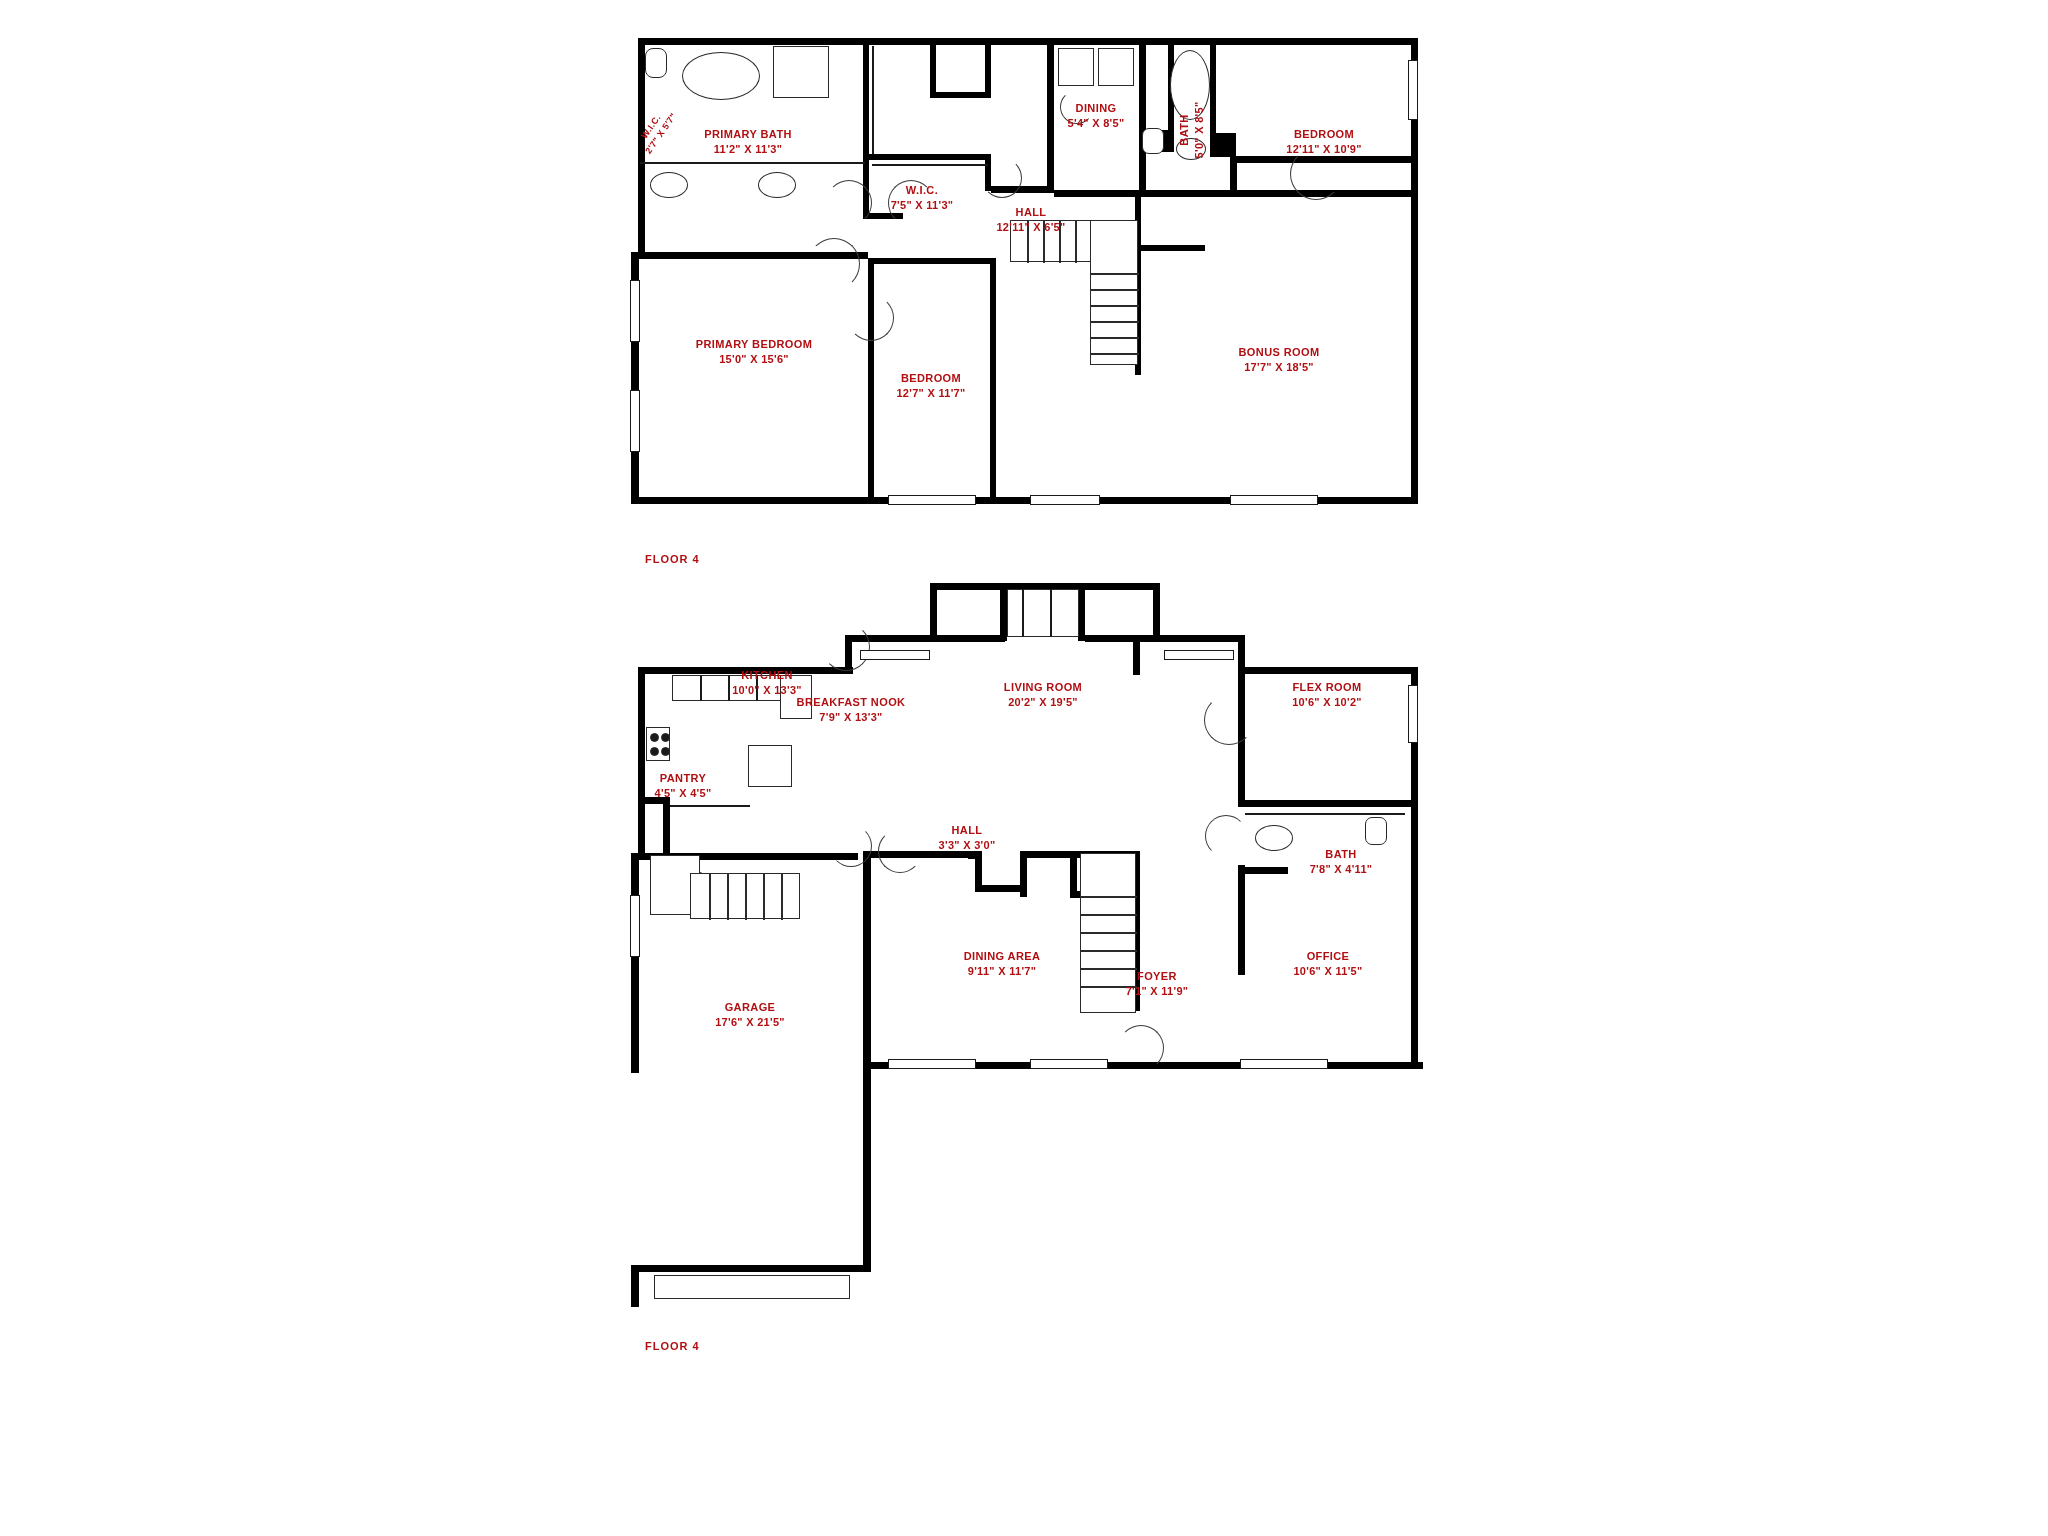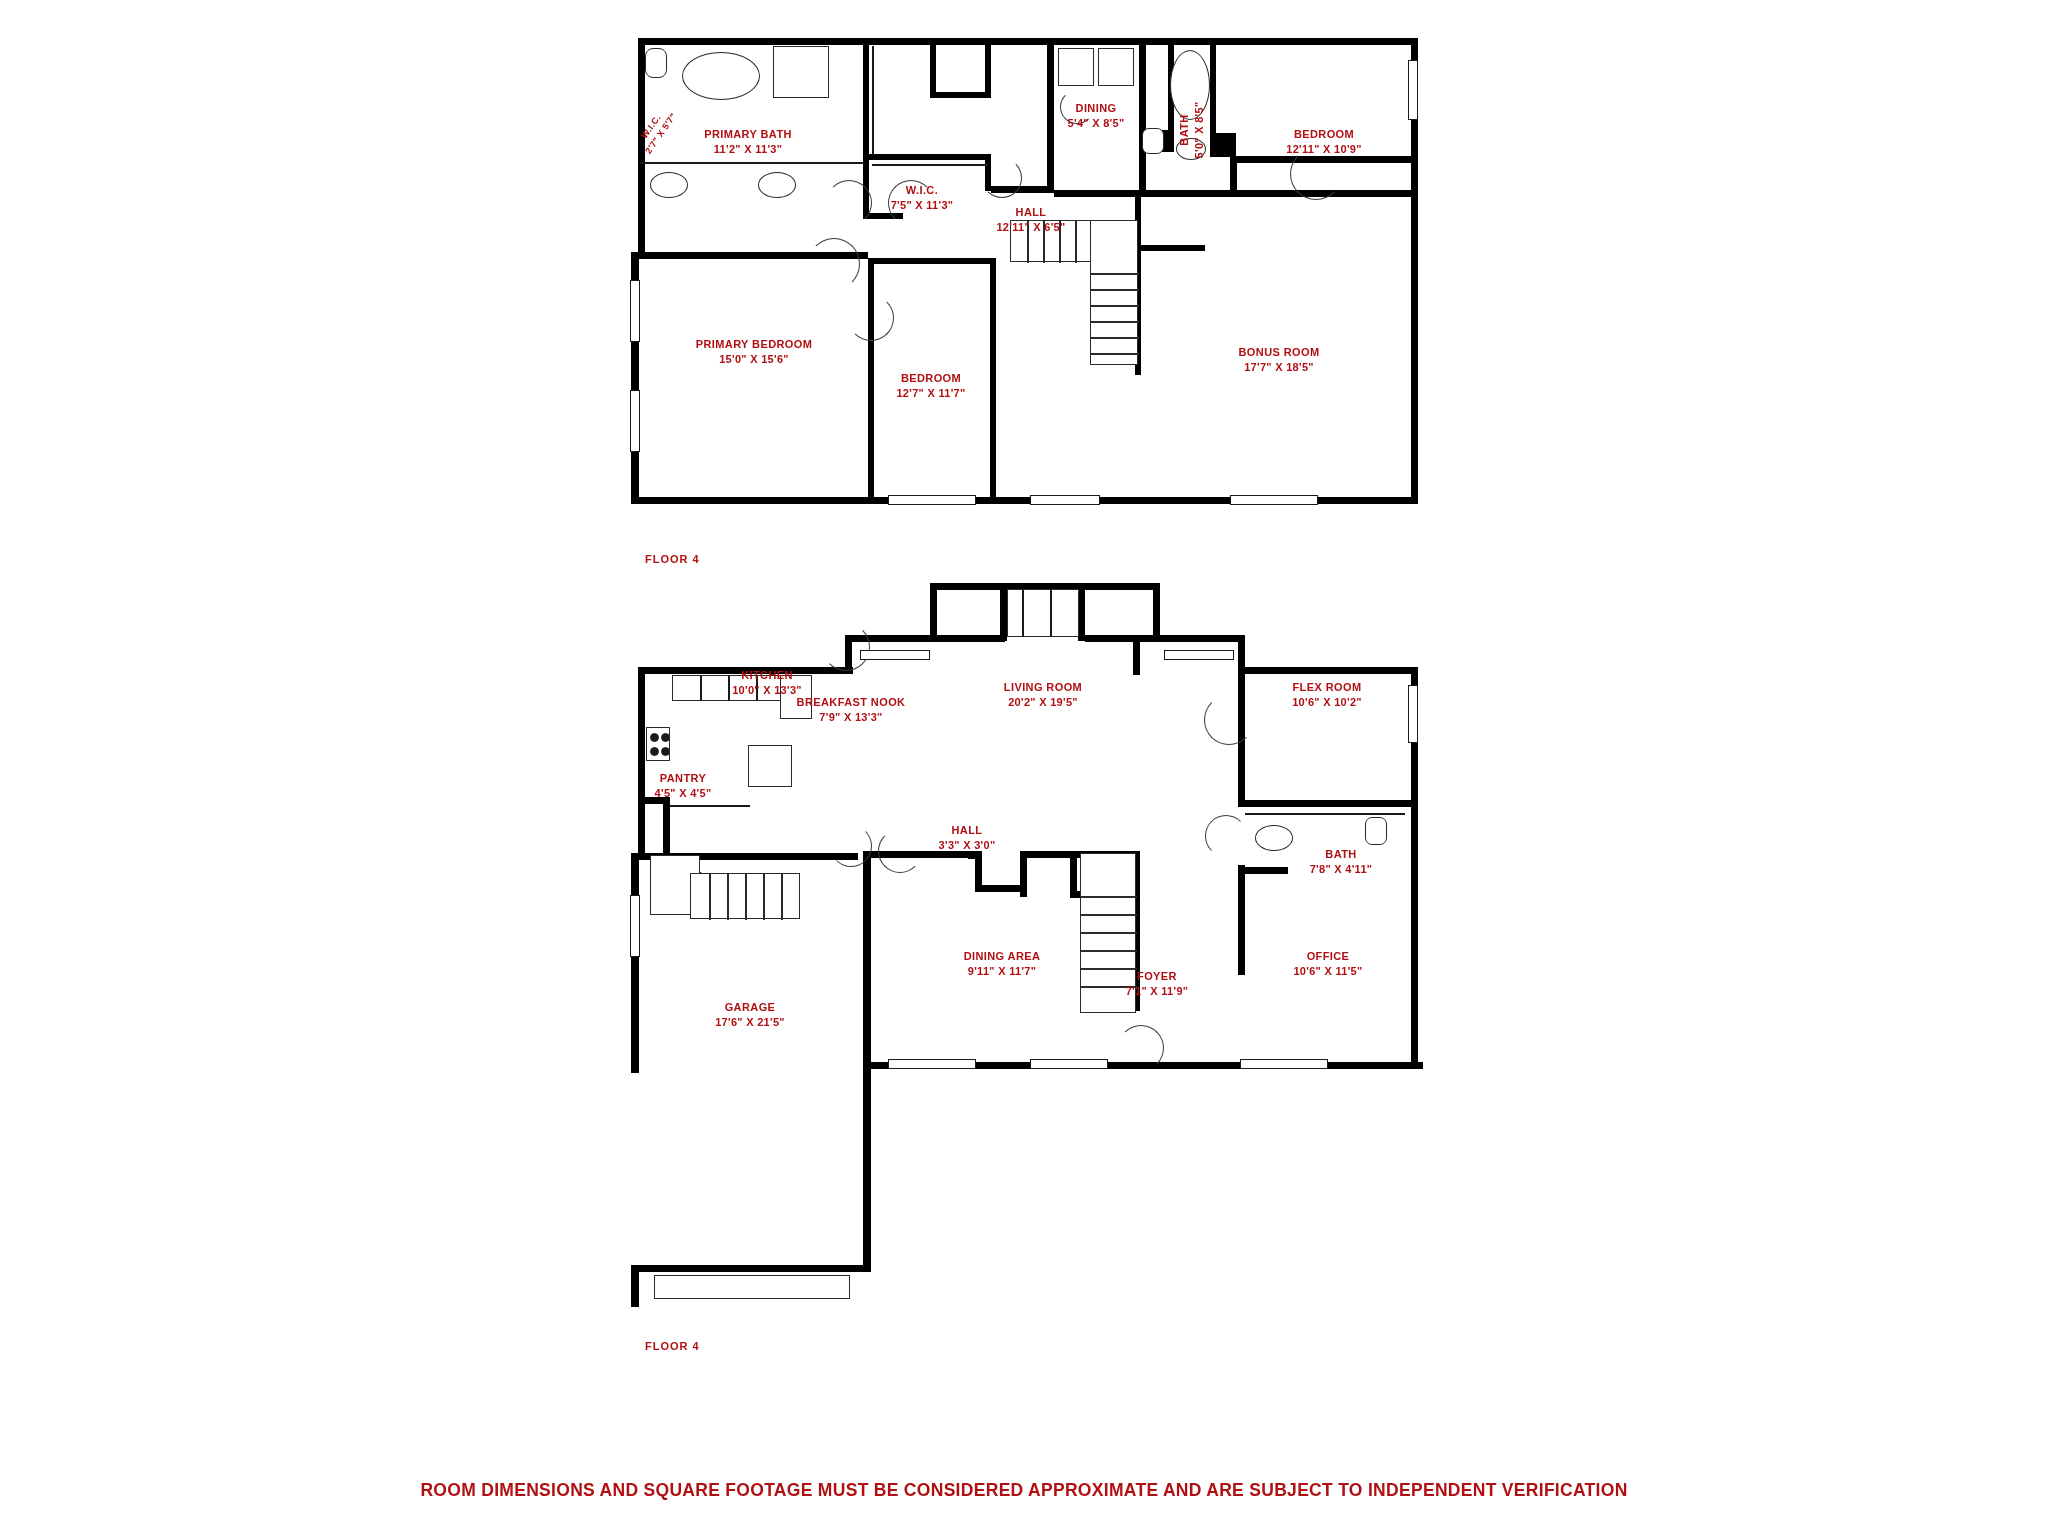--- a/index.html
+++ b/index.html
@@ -385,15 +385,14 @@
       <span class="dim">10'6" X 11'5"</span>
     </div>
     <div class="room-label" style="left:120px; top:440px;">
       <span>GARAGE</span>
       <span class="dim">17'6" X 21'5"</span>
     </div>
   </div>
 
   <div class="floor-caption" id="floor1-caption">FLOOR 4</div>
 
-  <div class="disclaimer">ROOM DIMENSIONS AND SQUARE FOOTAGE MUST BE CONSIDERED APPROXIMATE AND ARE SUBJECT TO INDEPENDENT VERIFICATION</div>
 
 </div>
 
 </body></html>

